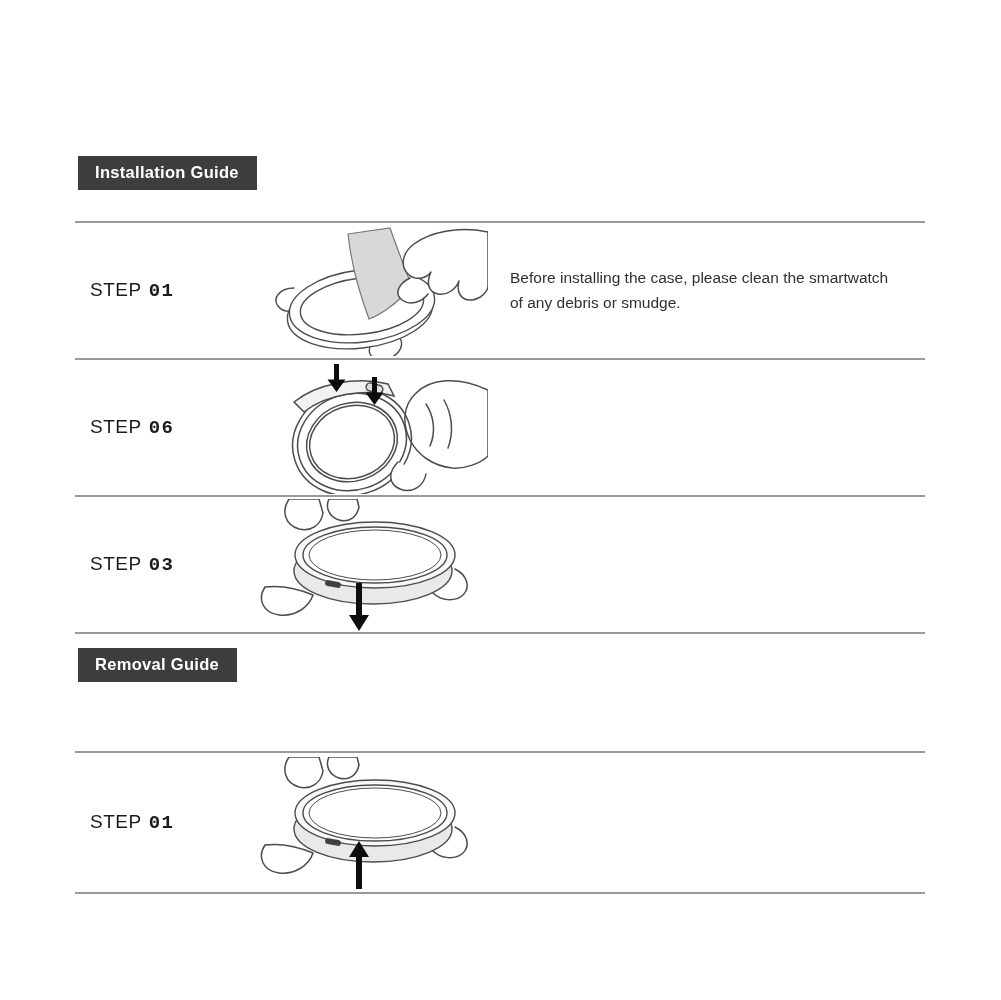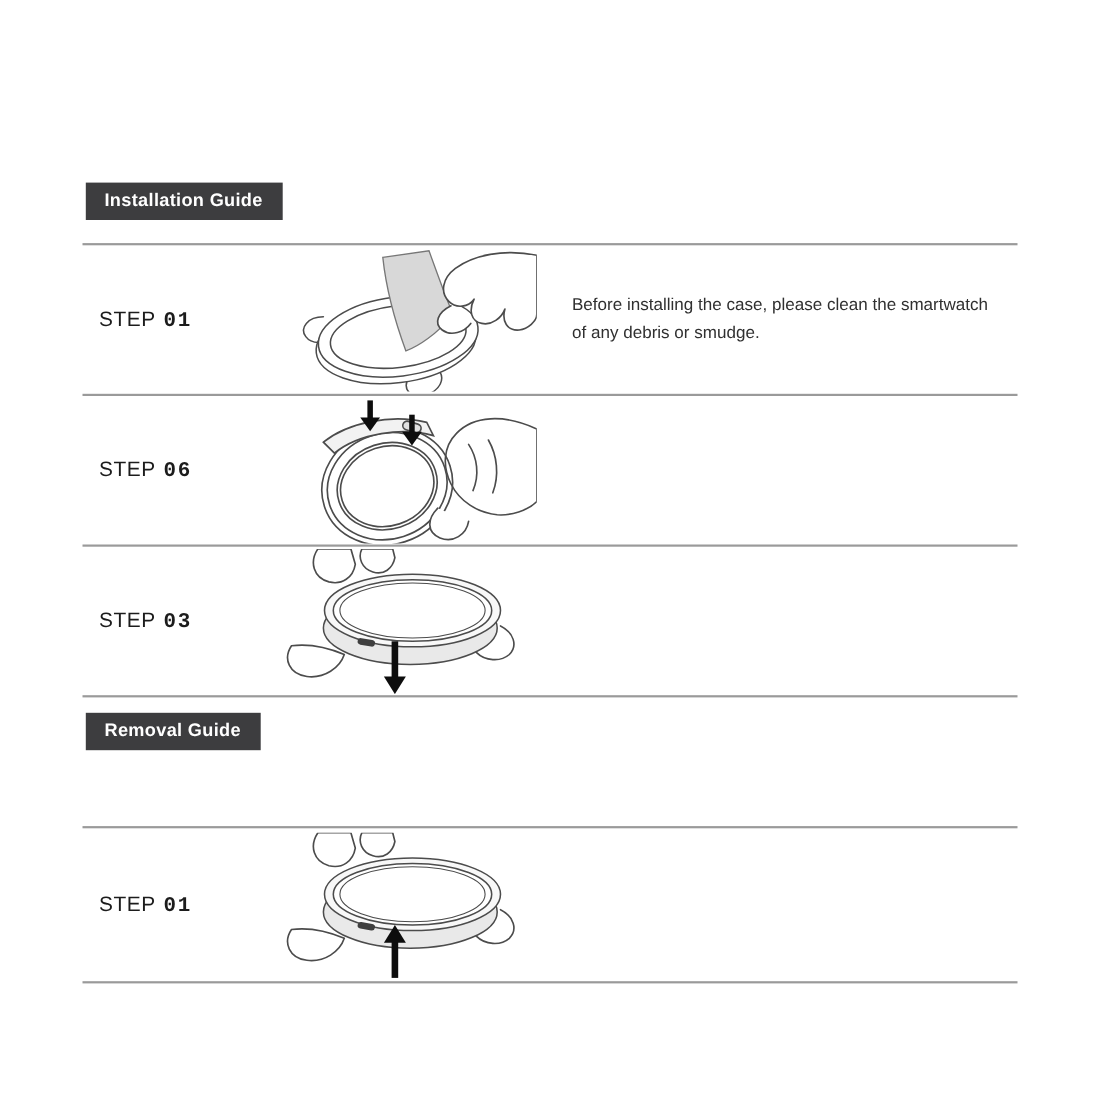--- a/index.html
+++ b/index.html
@@ -9,21 +9,21 @@
     -webkit-font-smoothing:antialiased;
   }
   .page{position:relative;width:1001px;height:1000px;background:#ffffff;overflow:hidden;}
 
   .guide-badge{
     position:absolute;left:78px;display:inline-block;
     background:#3d3d3f;color:#ffffff;
     font-size:16.5px;font-weight:700;letter-spacing:.3px;
     padding:7px 18px 8px 17px;
   }
-  #install-badge{top:156px;margin-top:10px;}
+  #install-badge{top:156px;}
   #removal-badge{top:648px;}
 
   .section{
     position:absolute;left:75px;width:850px;
     border-top:2px solid #9a9a9a;
   }
   #install-section{top:221px;}
   #removal-section{top:751px;}
 
   .step-row{
@@ -41,21 +41,21 @@
   .step-num{font-weight:800;margin-left:7px;letter-spacing:1.5px;font-family:Liberation Mono, monospace;}
 
   .step-figure{
     width:268px;flex:0 0 auto;
     display:flex;justify-content:center;align-items:center;
   }
   .step-figure svg{display:block;}
 
   .step-desc{
     font-size:15.5px;color:#303030;line-height:1.55;
-    white-space:pre-line;width:430px;margin-left:12px;
+    white-space:pre-line;width:430px;margin-left:2px;
   }
 </style>
 </head>
 <body>
 
 <div class="page">
 
   <div class="guide-badge" id="install-badge">Installation Guide</div>
 
   <div class="section" id="install-section">

